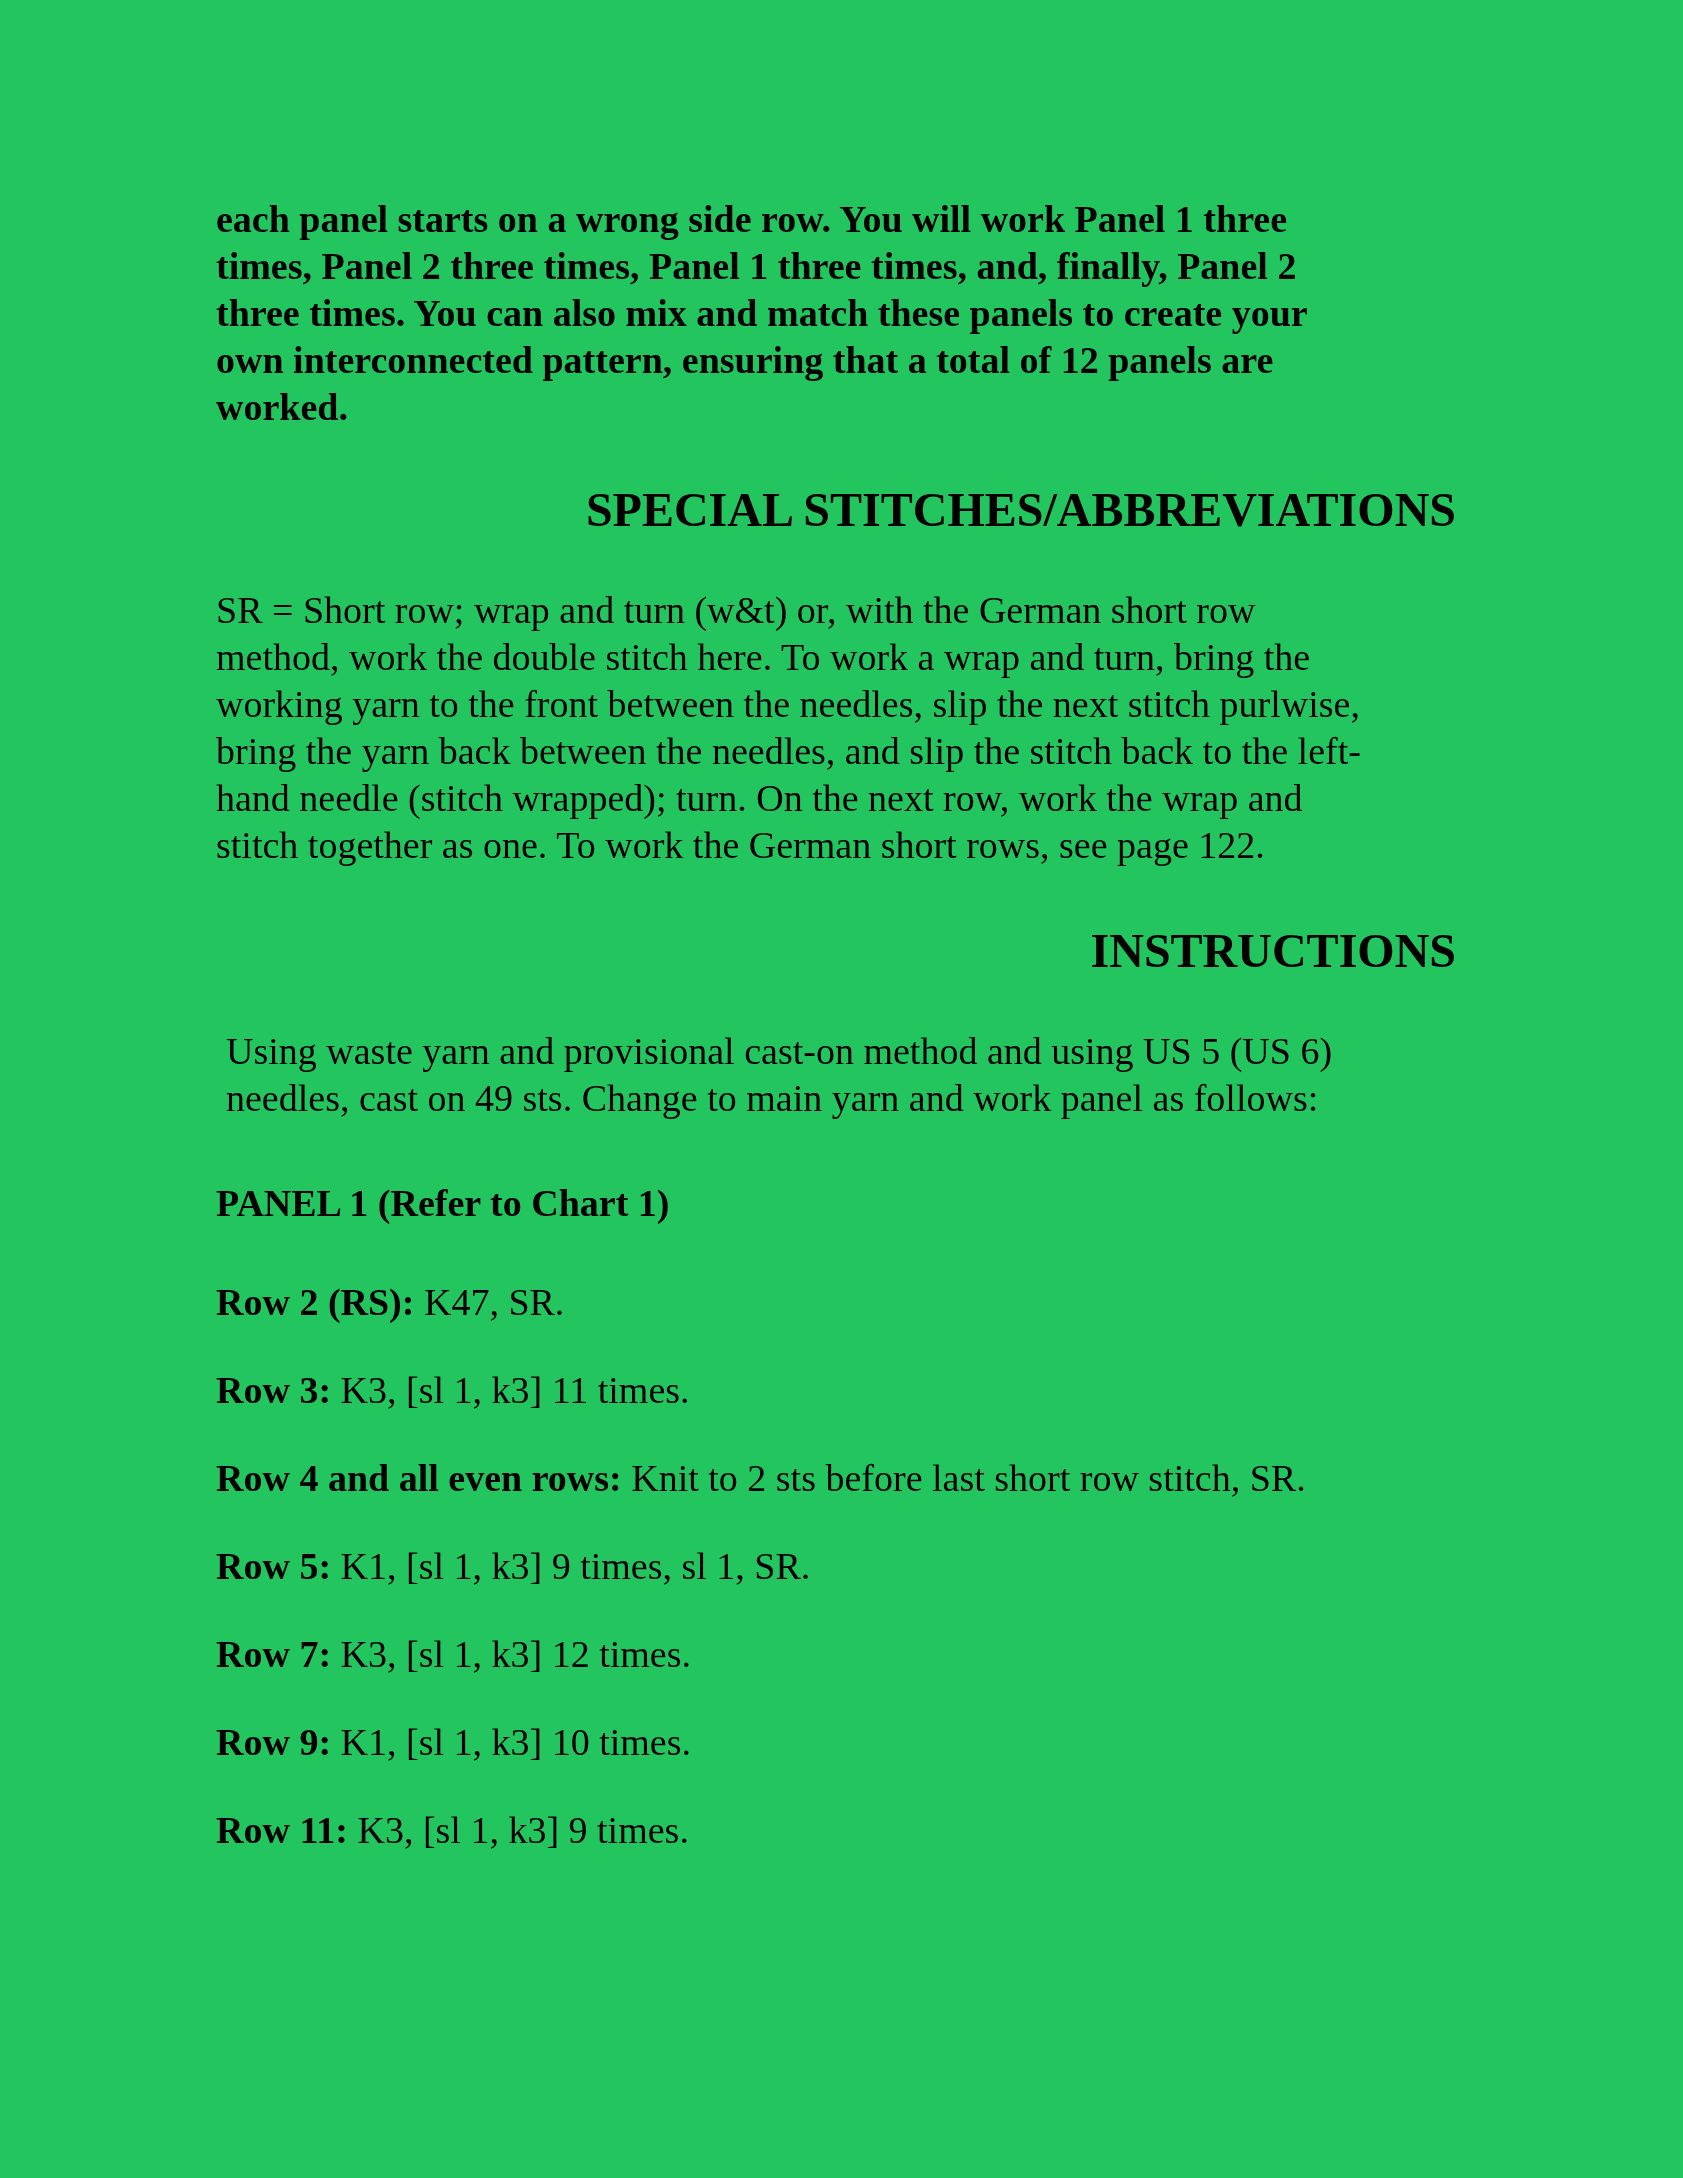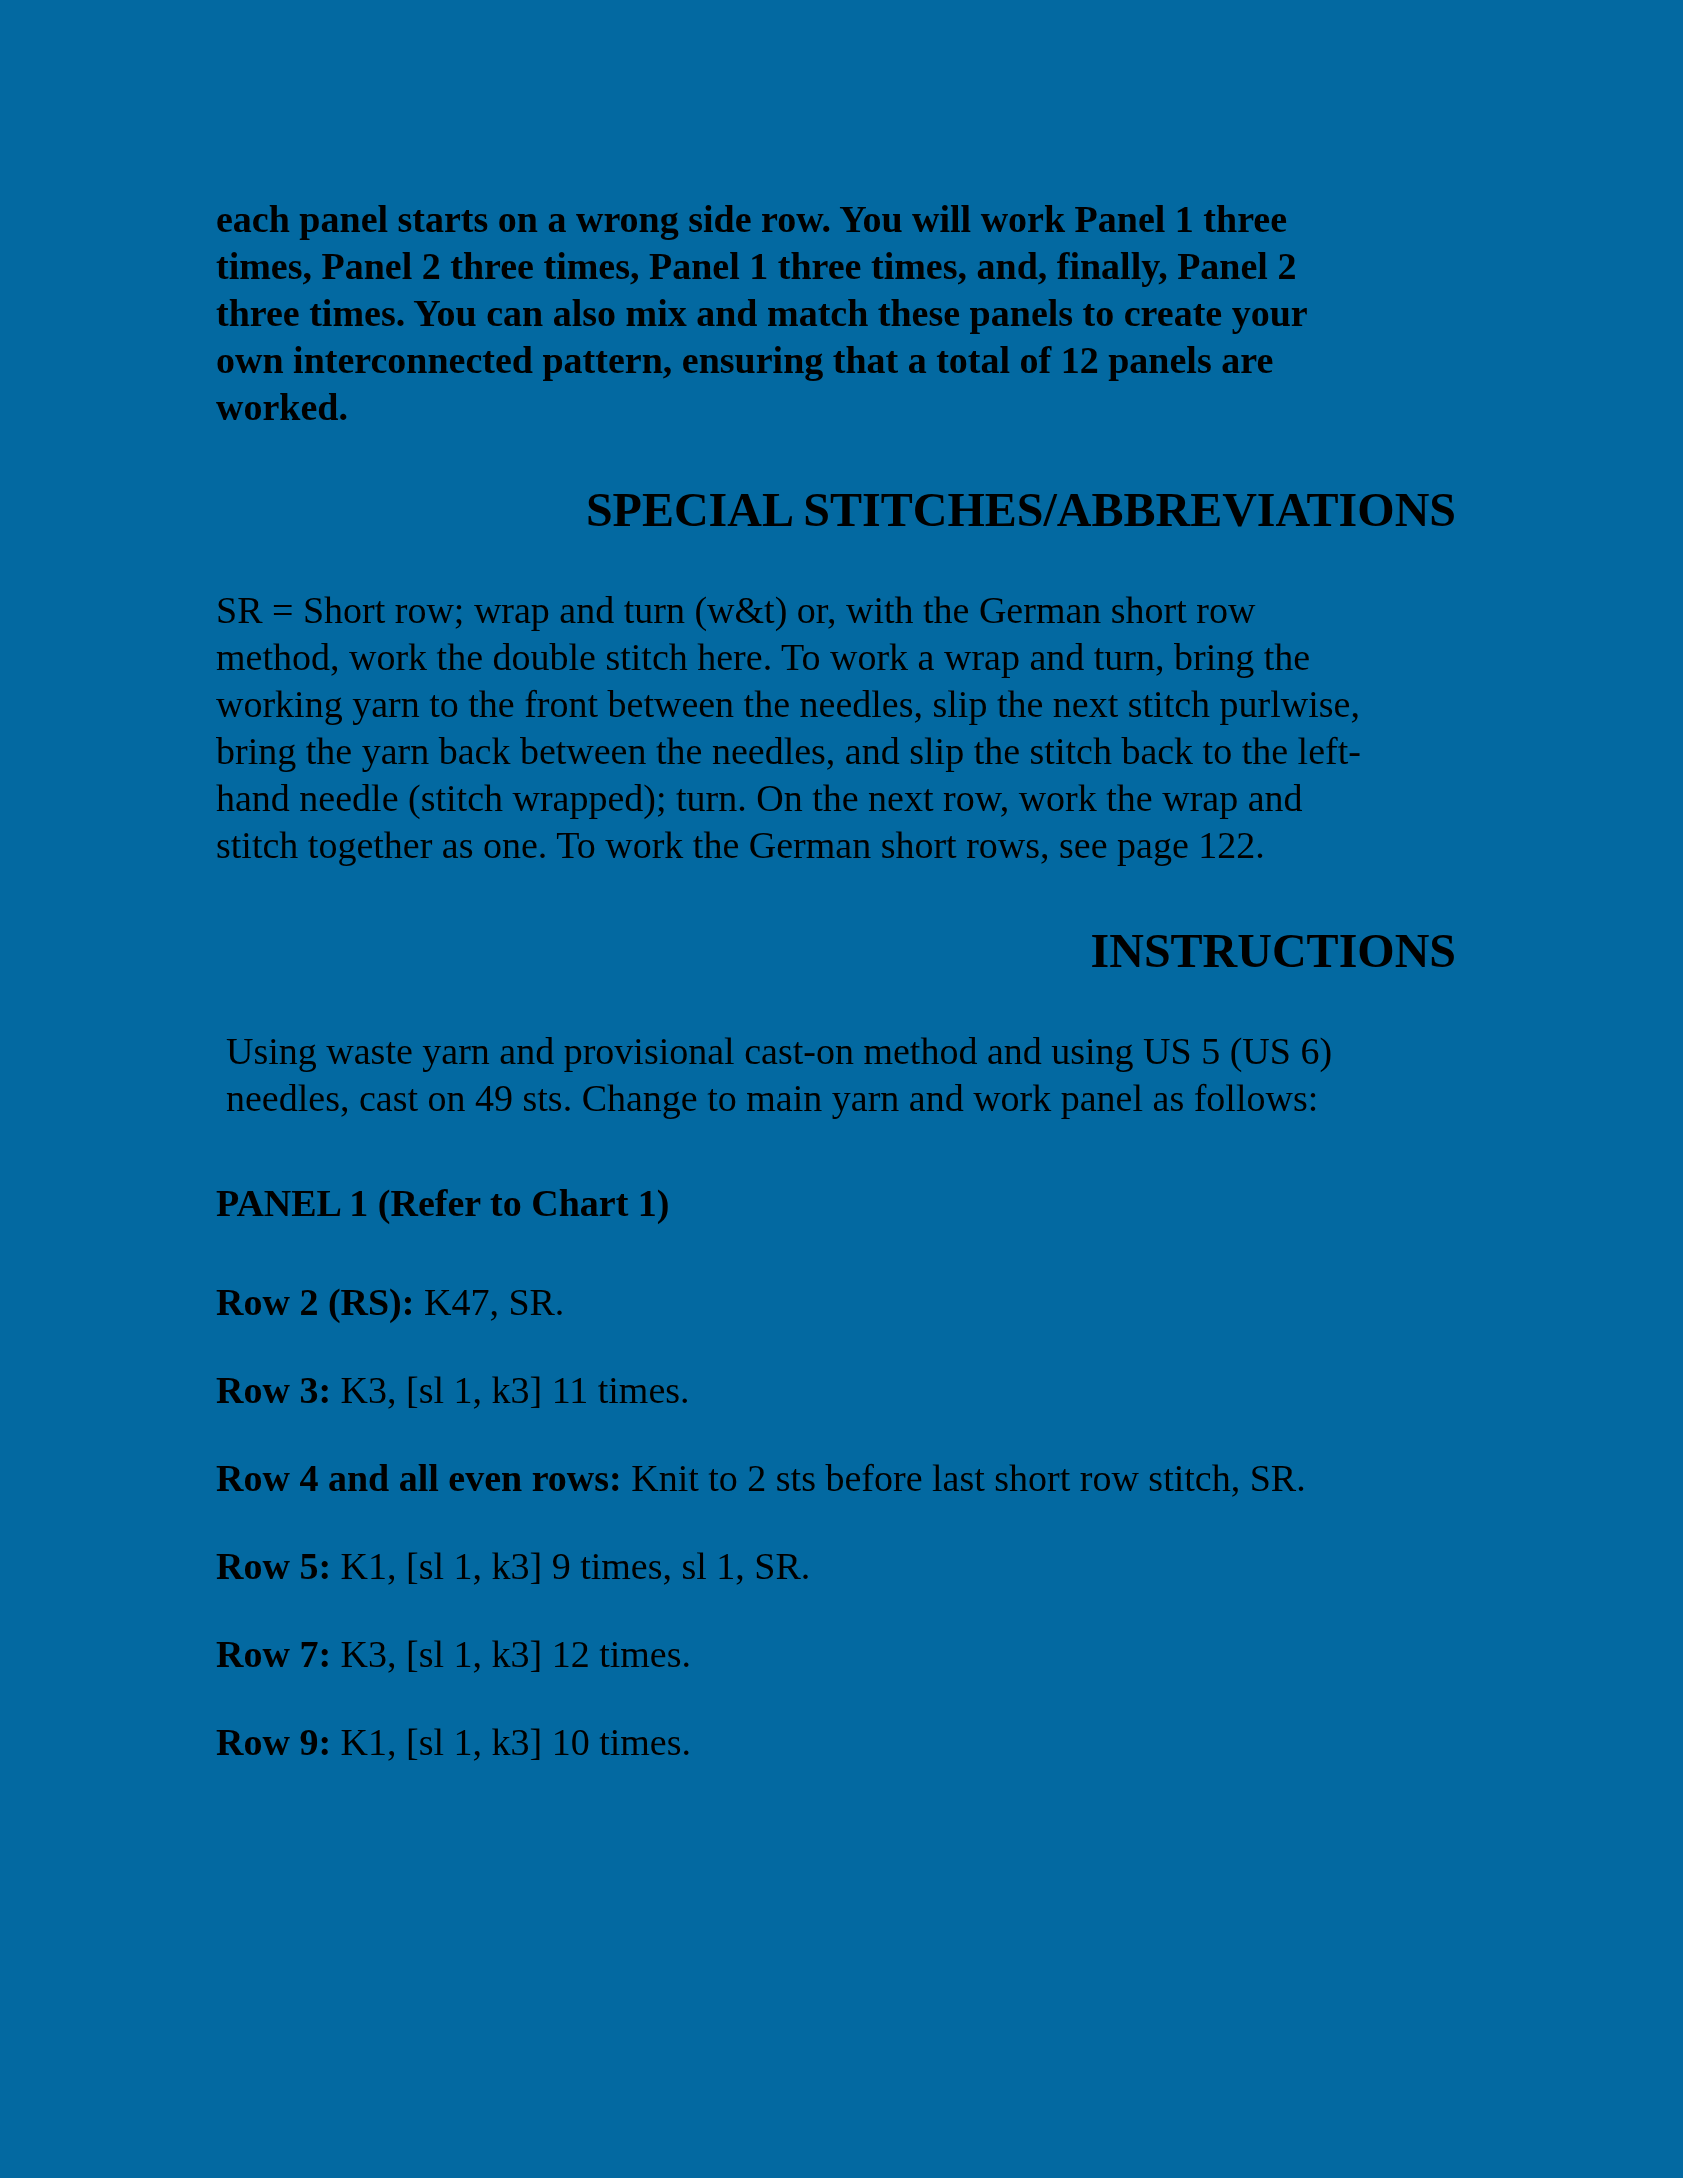--- a/index.html
+++ b/index.html
@@ -10,21 +10,21 @@
     width: 1683px;
     height: 2178px;
     background: #ffffff;
     color: #000000;
     font-family: "Liberation Serif", serif;
   }
   .page {
     position: relative;
     width: 1683px;
     height: 2178px;
-    background: #0369a1;
+    background: #22c55e;
     overflow: hidden;
     box-sizing: border-box;
     padding: 196px 228px 0 216px;
   }
   .para {
     font-size: 38px;
     line-height: 47px;
     margin: 0;
     width: 1240px;
   }
@@ -86,15 +86,19 @@
   <p class="para row">
     <span class="bold">Row 7:</span>
     <span>K3, [sl 1, k3] 12 times.</span>
   </p>
 
   <p class="para row">
     <span class="bold">Row 9:</span>
     <span>K1, [sl 1, k3] 10 times.</span>
   </p>
 
+  <p class="para row">
+    <span class="bold">Row 11:</span>
+    <span>K3, [sl 1, k3] 9 times.</span>
+  </p>
 
 </div>
 
 
 </body></html>

